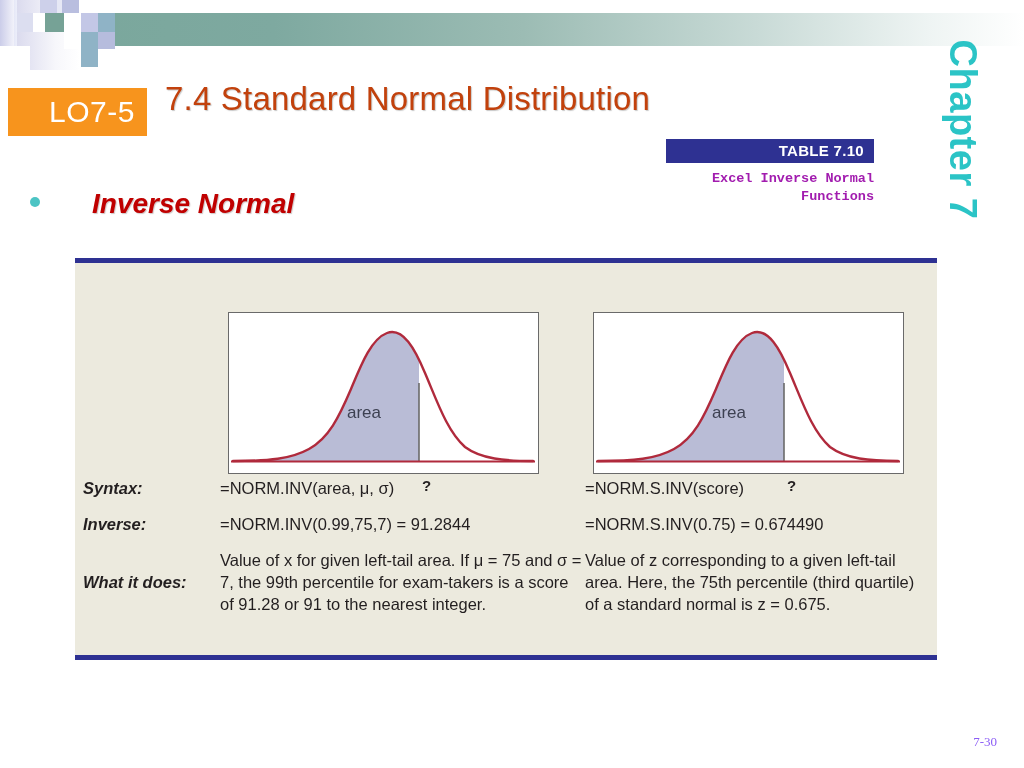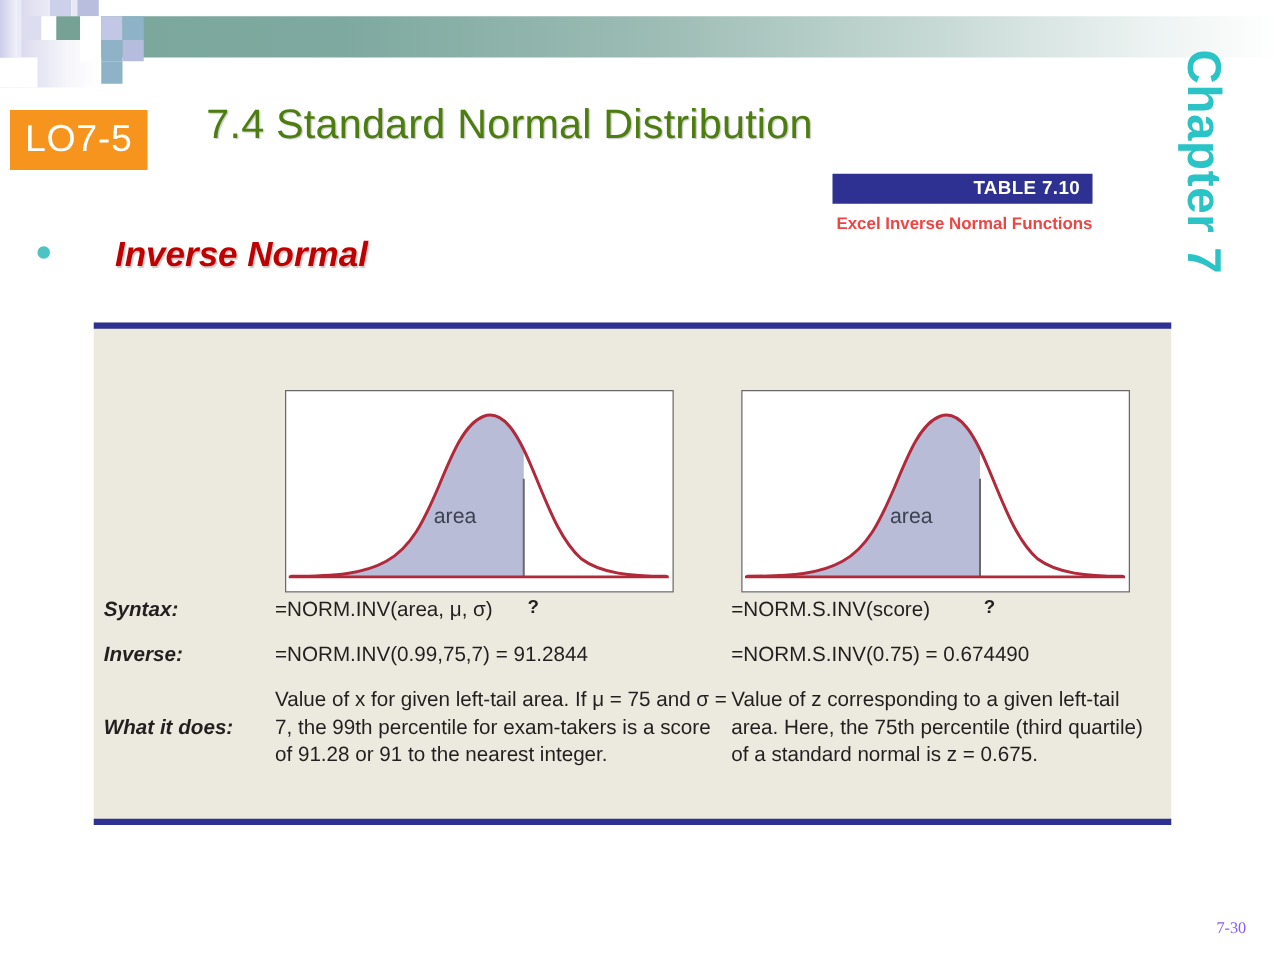--- a/index.html
+++ b/index.html
@@ -57,27 +57,28 @@
     position: absolute;
     left: 8px; top: 88px;
     width: 110px; height: 48px;
     background: #f7941d;
     color: #ffffff;
     font-size: 30px;
     display: flex;
     align-items: center;
     justify-content: center;
     letter-spacing: 0.5px;
+    padding-left: 29px;
   }
 
   
   #slide-title {
     position: absolute;
     left: 165px; top: 80px;
-    color: #4d7c0f;
+    color: #c2410c;
     font-size: 33px;
     letter-spacing: 0.2px;
     text-shadow: 1px 1px 1px rgba(130,130,130,0.45);
     white-space: nowrap;
   }
 
   
   #bullet-row {
     position: absolute;
     left: 30px; top: 188px;
@@ -110,25 +111,26 @@
     background: #2e3192;
     color: #ffffff;
     font-size: 15px;
     font-weight: bold;
     text-align: right;
     padding: 3px 10px 4px 0;
     letter-spacing: 0.3px;
   }
   #table-caption-text {
     margin-top: 7px;
-    color: #ef4444;
+    color: #a21caf;
     font-size: 13.5px;
     font-weight: bold;
     text-align: right;
     line-height: 1.35;
+    font-family: Liberation Mono, monospace;
   }
 
   
   #table-panel {
     position: absolute;
     left: 75px; top: 258px;
     width: 862px;
     height: 402px;
     background: #eceade;
     border-top: 5px solid #2e3192;

